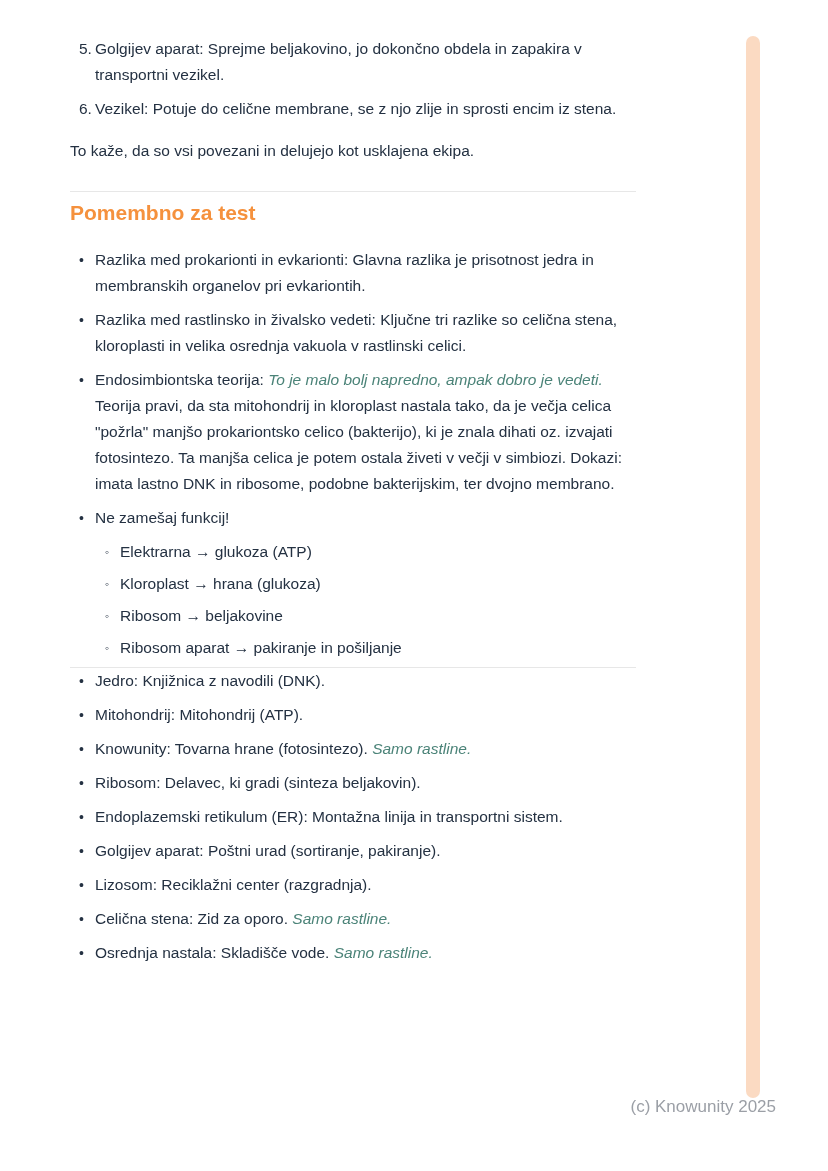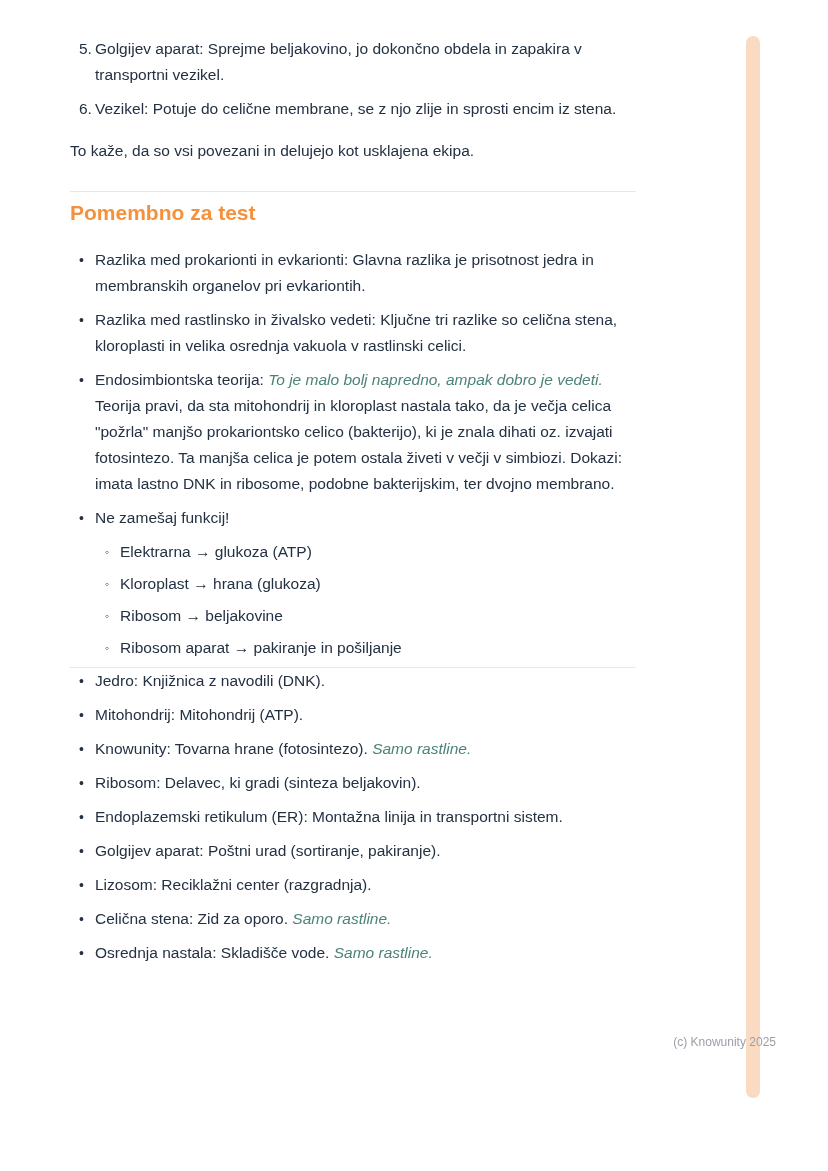--- a/index.html
+++ b/index.html
@@ -29,22 +29,22 @@
   h2{
     font-size:21px;line-height:26px;font-weight:700;
     margin:29px 0 21px 0;
   }
   .sublist{margin-left:35px;margin-top:0;}
   .sublist li{margin-bottom:6px;}
   .sublist .marker{width:15px;padding-left:0;}
   .sublist .bullet-marker{font-size:12px;}
   .section-gap{margin-top:4px;}
   .footer{
-    position:absolute;top:1035px;right:52px;
-    font-size:12px;line-height:14px;color:#9b9fa6;
+    position:absolute;top:1100px;right:52px;
+    font-size:17px;line-height:14px;color:#9b9fa6;
   }
 </style>
 </head>
 <body style="color: rgb(36, 49, 66);">
 
 <div class="page">
 
   <div class="stripe" style="background: rgb(251, 218, 194);"></div>
 
   <div class="content">

